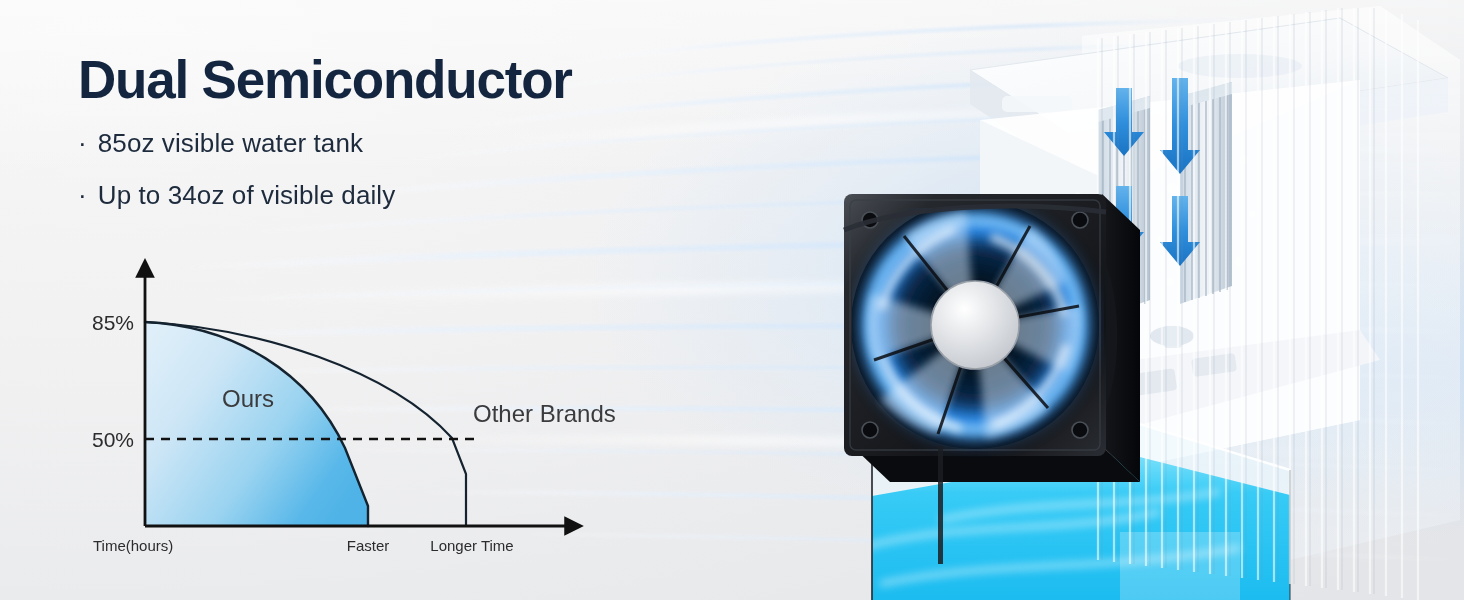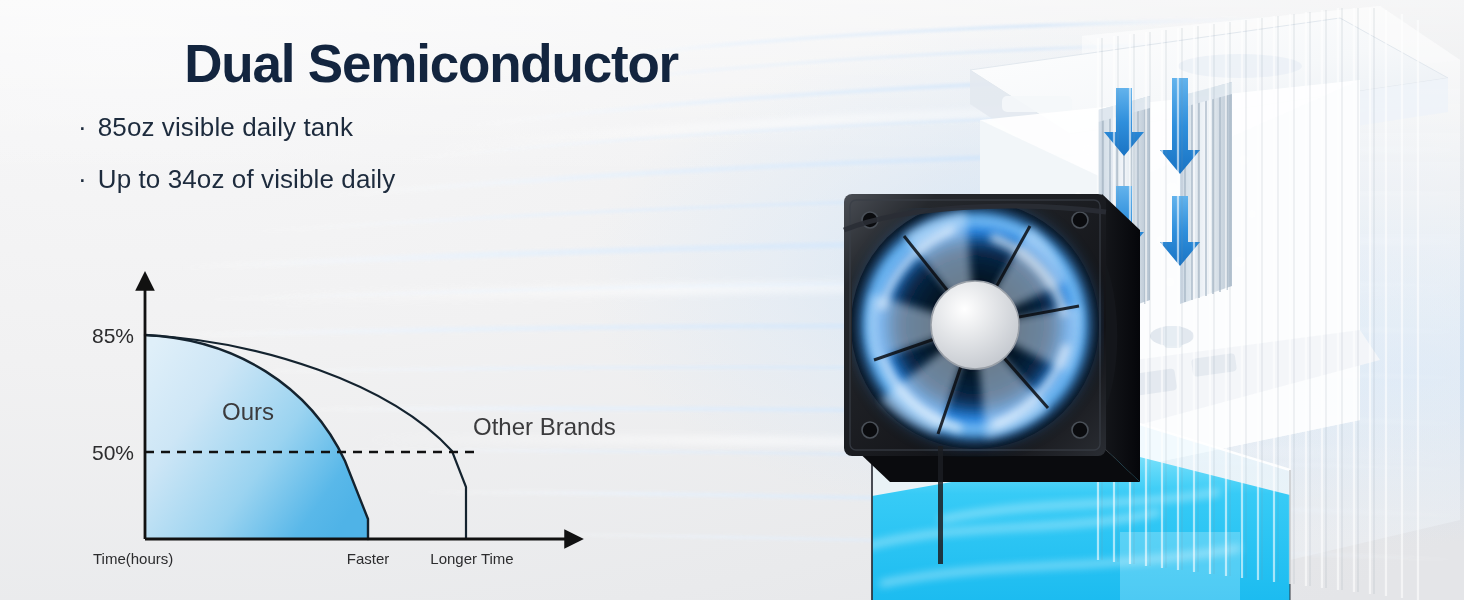--- a/index.html
+++ b/index.html
@@ -19,34 +19,34 @@
     background:
       radial-gradient(46% 58% at 74% 46%, rgba(198,223,248,.70) 0%, rgba(210,230,250,.30) 46%, rgba(255,255,255,0) 74%),
       radial-gradient(34% 40% at 96% 62%, rgba(186,216,246,.55) 0%, rgba(255,255,255,0) 72%),
       linear-gradient(180deg, rgba(255,255,255,.55) 0%, rgba(255,255,255,0) 30%);
     pointer-events:none;
   }
   .streaks{position:absolute;inset:0;pointer-events:none;}
   .streaks svg{display:block;width:100%;height:100%;}
 
   
-  .copy{position:absolute;left:78px;top:36px;width:600px;text-align:right;}
+  .copy{position:absolute;left:78px;top:52px;width:600px;}
   .title{
     margin:0;font-size:53px;line-height:1.06;font-weight:700;
     letter-spacing:-1.2px;color:#13253f;white-space:nowrap;
   }
   .bullets{list-style:none;margin:22px 0 0 0;padding:0;}
   .bullets li{
     font-size:26px;line-height:1.0;color:#1d2b3d;letter-spacing:.1px;
     margin-bottom:26px;display:flex;align-items:center;gap:11px;
   }
   .dot{font-size:26px;line-height:1;color:#1d2b3d;}
 
   
-  .chart{position:absolute;left:60px;top:251px;width:600px;height:330px;text-decoration:underline;}
+  .chart{position:absolute;left:60px;top:238px;width:600px;height:330px;text-decoration:underline;}
   .chart svg{display:block;}
   .chart-label{font-family:"Liberation Sans",sans-serif;fill:#3a3a3c;}
   .tick-label{font-size:21px;fill:#2c2c2e;}
   .axis-label{font-size:15px;fill:#2c2c2e;}
   .series-label{font-size:24px;fill:#3b3b3d;}
 
   
   .product{position:absolute;left:820px;top:0;width:644px;height:600px;}
   .product svg{display:block;}
 </style>
@@ -100,21 +100,21 @@
         <path d="M360,440 C760,438 1080,444 1464,458" stroke="url(#stk2)" stroke-width="10" fill="none"></path>
       </g>
     </svg>
   </div>
 
   <div class="copy">
     <h1 class="title">Dual Semiconductor</h1>
     <ul class="bullets">
       <li>
         <span class="dot">·</span>
-        <span>85oz visible daily tank</span>
+        <span>85oz visible water tank</span>
       </li>
       <li>
         <span class="dot">·</span>
         <span>Up to 34oz of visible daily</span>
       </li>
     </ul>
   </div>
 
   <div class="chart">
     <svg width="600" height="330" viewBox="0 0 600 330">

